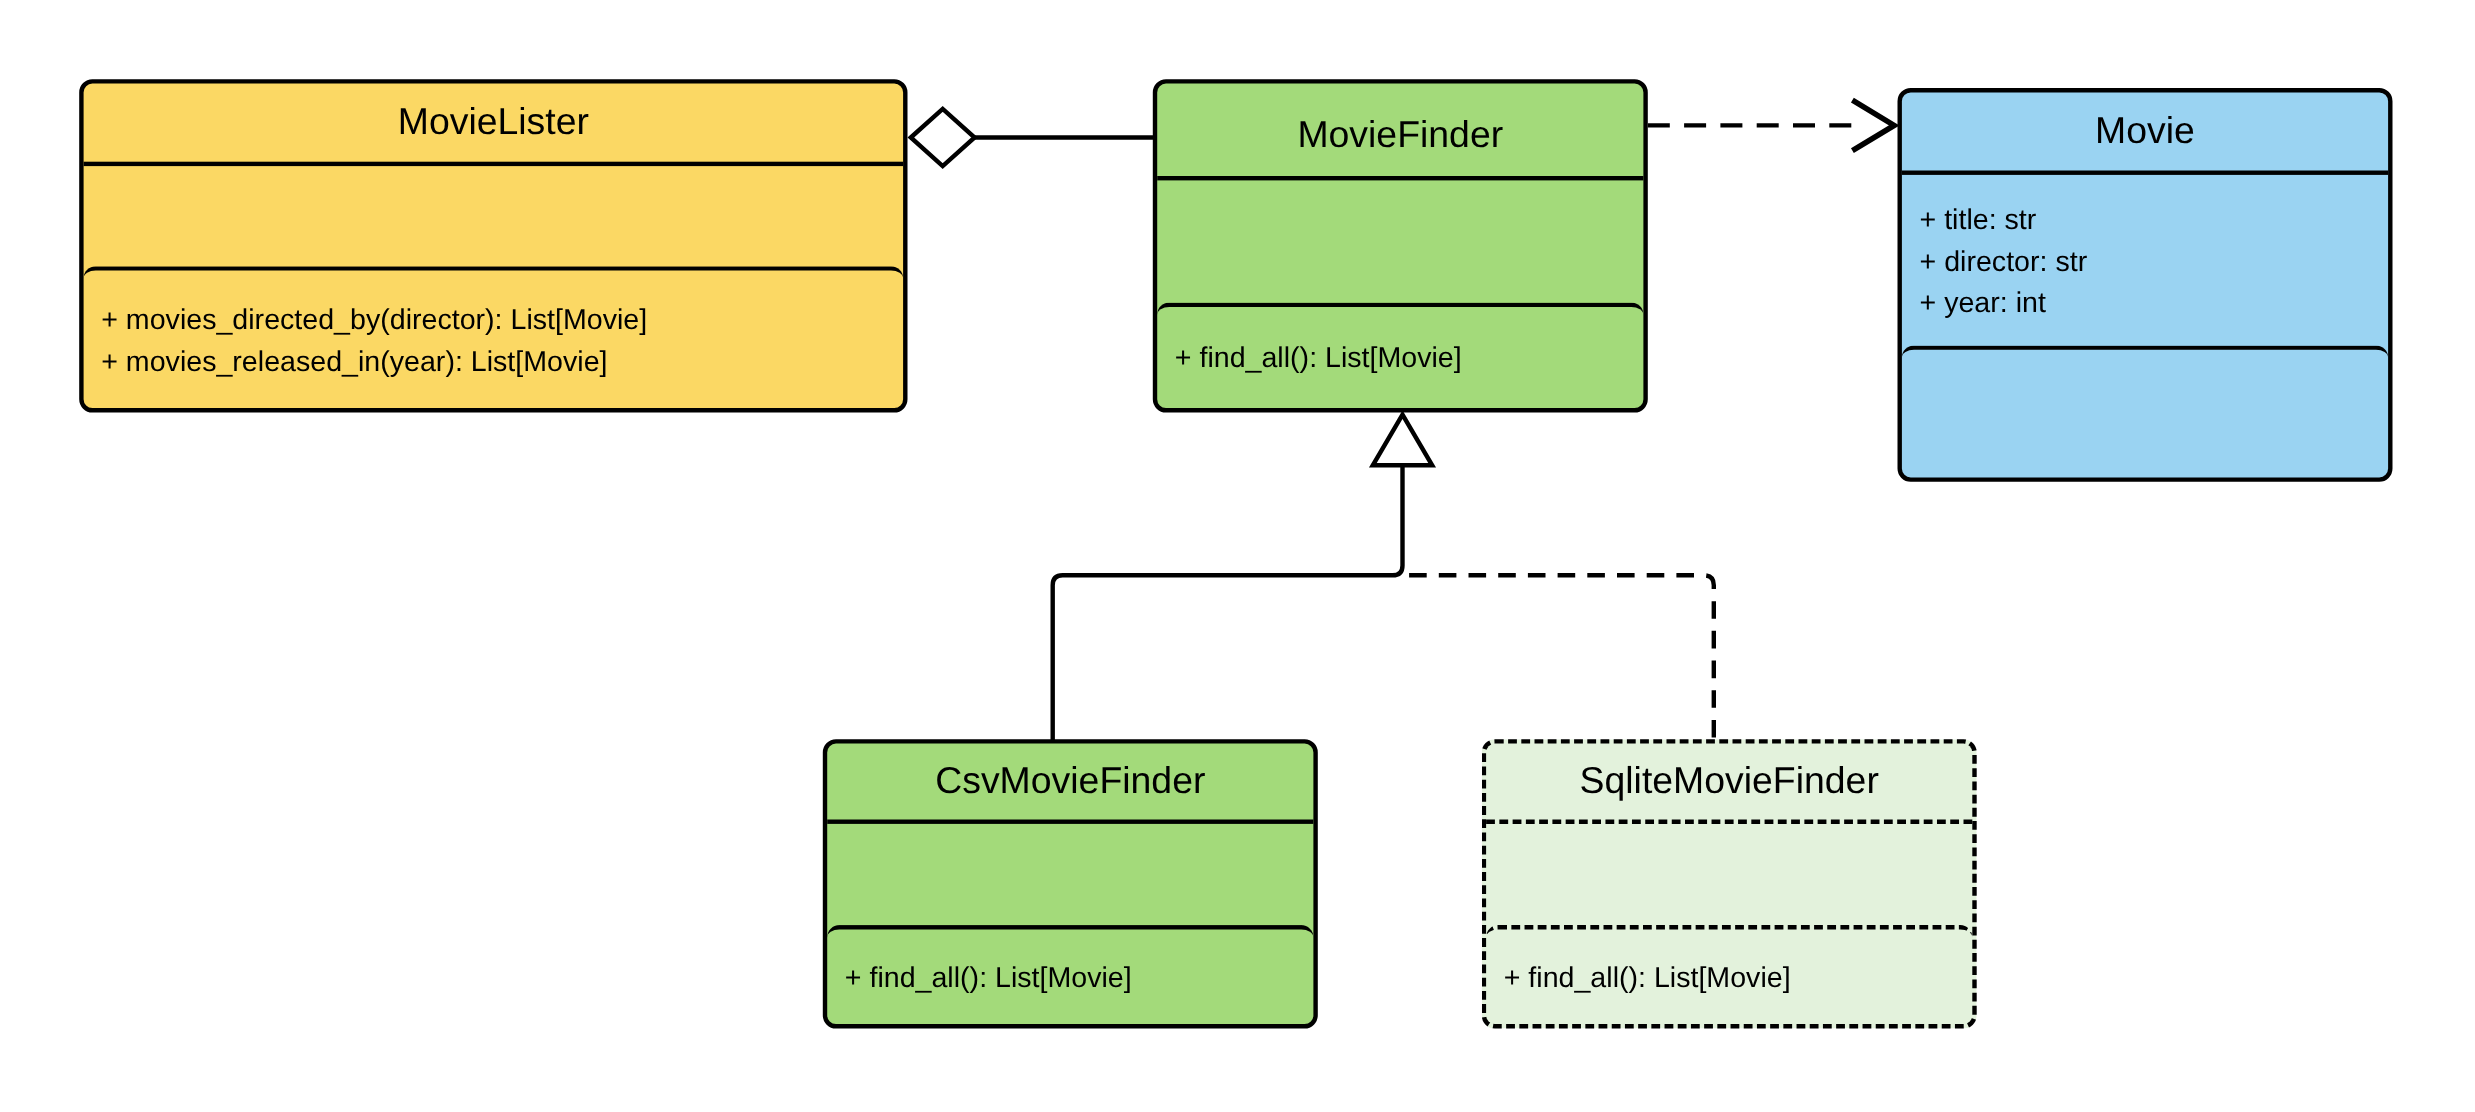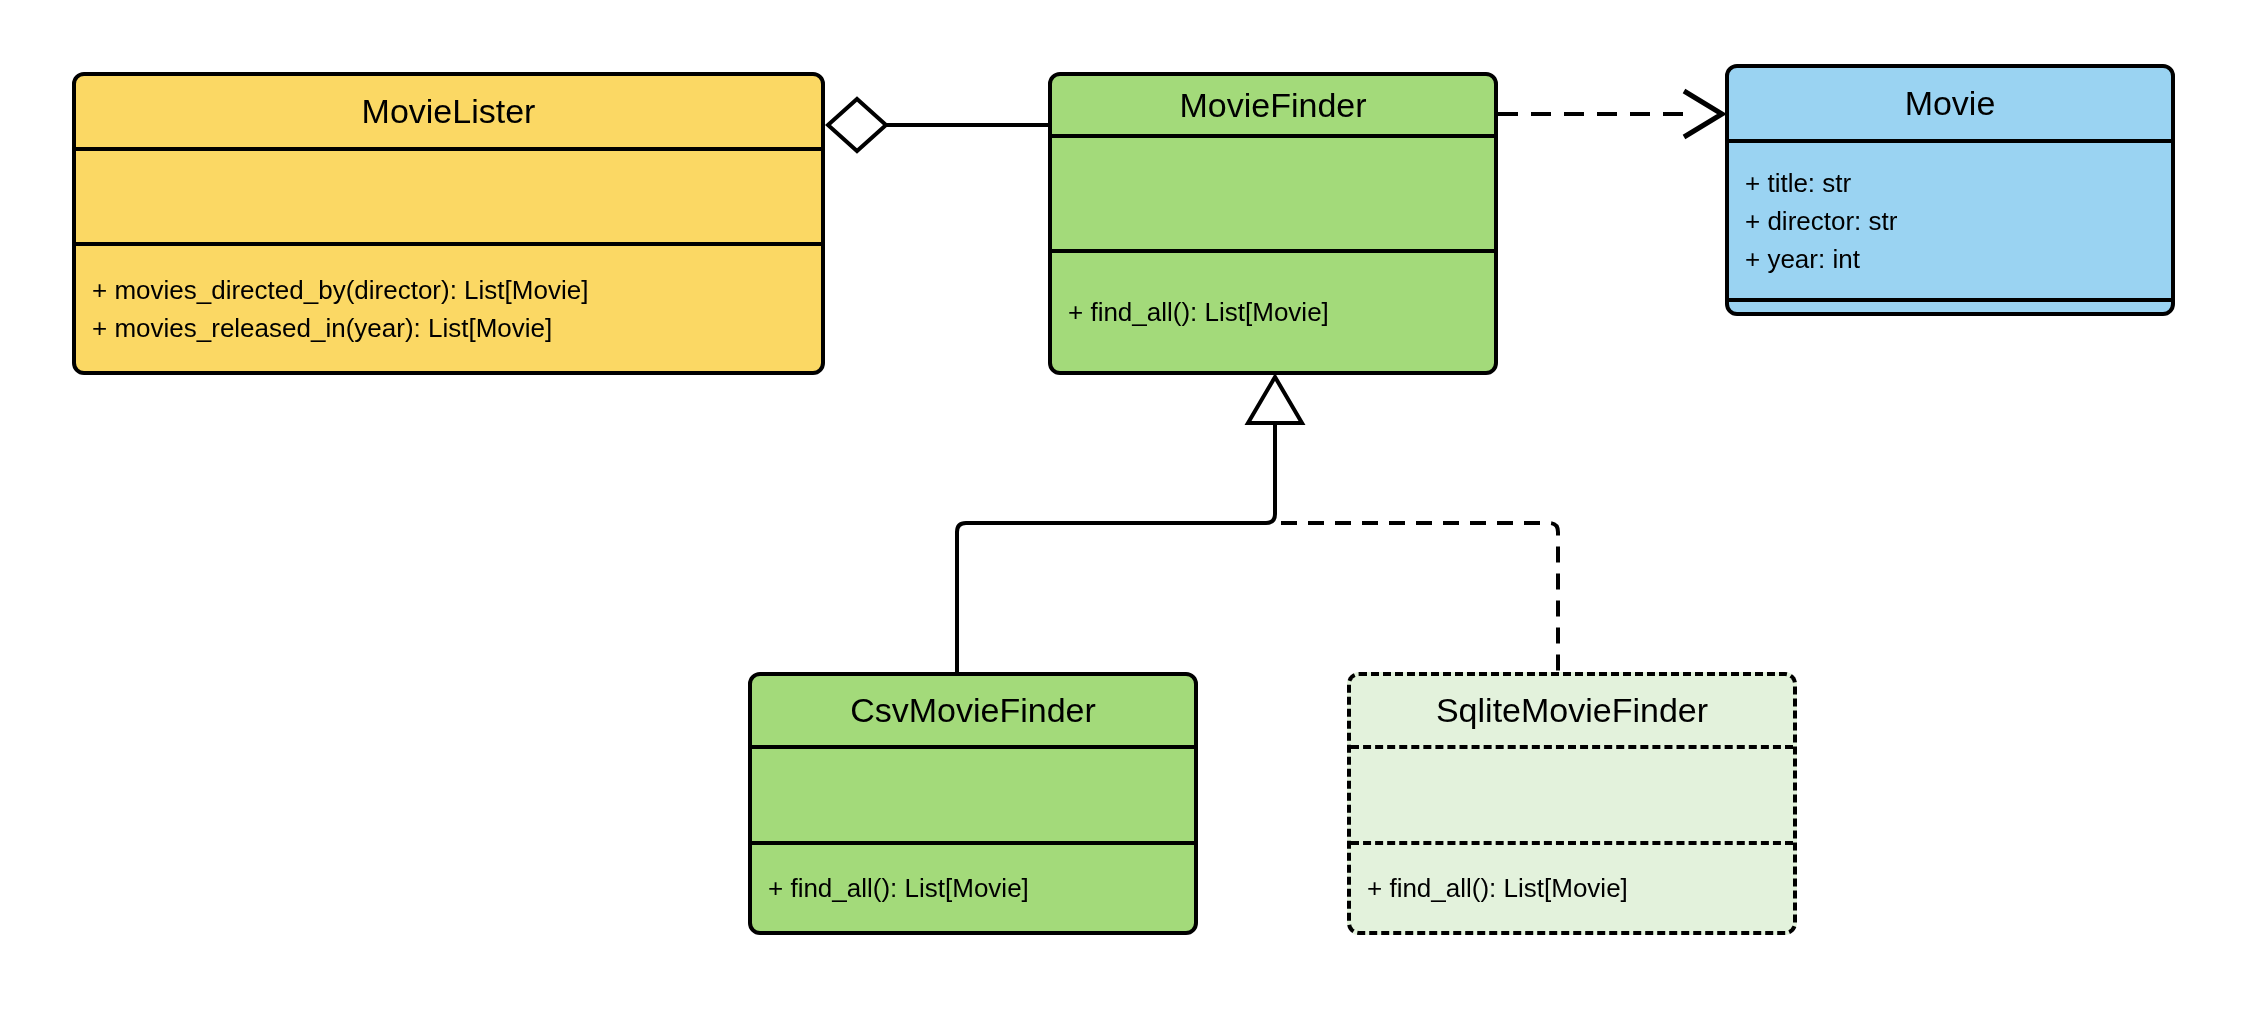--- a/index.html
+++ b/index.html
@@ -42,21 +42,21 @@
     align-items: center;
     font-size: 34px;
   }
   .compartment.body-c {
     border-top: 4px solid #000000;
     padding-left: 16px;
     padding-right: 8px;
     font-size: 26px;
   }
   .uml-class.dashed .compartment.body-c { border-top-style: dashed; }
-  .compartment.grow { flex: 1 1 auto; }
+  .compartment.grow { flex: 1 1 auto; border-radius: 11px; }
   .member-line {
     line-height: 38px;
     white-space: nowrap;
   }
   svg .stroke {
     stroke: #000000;
     stroke-width: 4;
     fill: none;
   }
   svg .hollow {
@@ -104,30 +104,30 @@
       <span>MovieLister</span>
     </div>
     <div class="compartment body-c" style="height:95px;"></div>
     <div class="compartment body-c grow">
       <div class="member-line">+ movies_directed_by(director): List[Movie]</div>
       <div class="member-line">+ movies_released_in(year): List[Movie]</div>
     </div>
   </div>
 
   <div class="uml-class" style="left: 1048px; top: 72px; width: 450px; height: 303px; background-color: rgb(163, 218, 122);">
-    <div class="compartment title-c" style="height:58px;">
+    <div class="compartment title-c" style="height:73px;margin-top:11px;">
       <span>MovieFinder</span>
     </div>
     <div class="compartment body-c" style="height:115px;"></div>
     <div class="compartment body-c grow">
       <div class="member-line">+ find_all(): List[Movie]</div>
     </div>
   </div>
 
-  <div class="uml-class" style="left: 1725px; top: 64px; width: 450px; height: 252px; background-color: rgb(154, 211, 242);">
+  <div class="uml-class" style="left: 1725px; top: 80px; width: 450px; height: 358px; background-color: rgb(154, 211, 242);">
     <div class="compartment title-c" style="height:71px;">
       <span>Movie</span>
     </div>
     <div class="compartment body-c" style="height:159px;">
       <div class="member-line">+ title: str</div>
       <div class="member-line">+ director: str</div>
       <div class="member-line">+ year: int</div>
     </div>
     <div class="compartment body-c grow"></div>
   </div>

